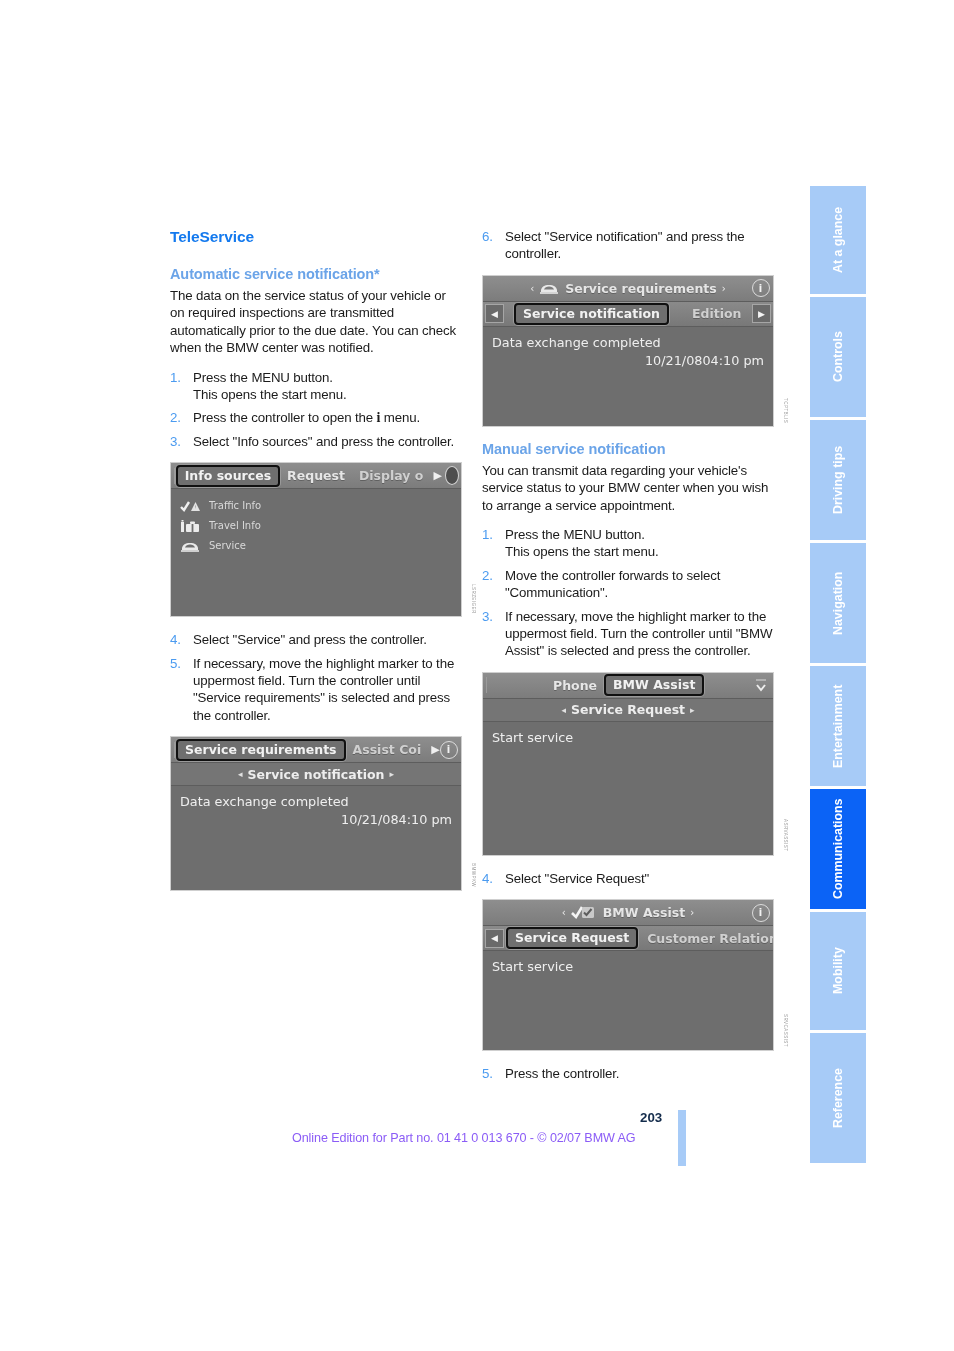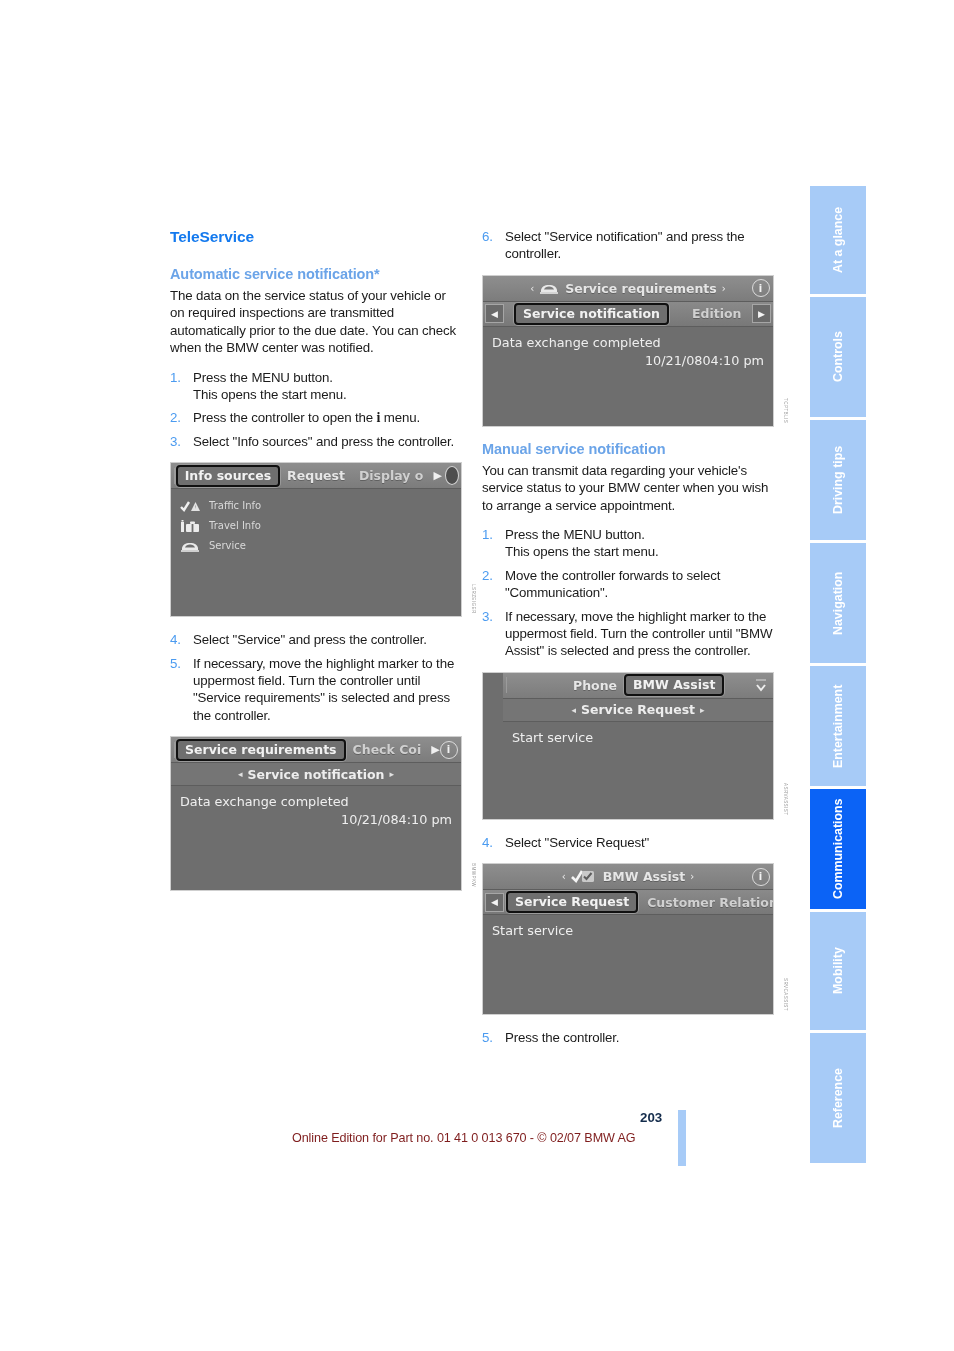--- a/index.html
+++ b/index.html
@@ -97,21 +97,21 @@
     position: relative;
     width: 292px;
     margin: 12px 0 14px 0;
     background: #6e6e6e;
     border: 1px solid #cfcfcf;
     box-sizing: border-box;
     overflow: hidden;
     font-family: "DejaVu Sans", sans-serif;
   }
   .shot.h155 { height: 155px; }
-  .shot.h148 { height: 148px; padding-left: 20px; }
+  .shot.h148 { height: 184px; }
   .shot.h152 { height: 152px; }
 
   
   .shot-top {
     height: 25px;
     background: linear-gradient(#8e8e8e, #7c7c7c);
     border-bottom: 1px solid #5d5d5d;
     display: flex;
     align-items: center;
     position: relative;
@@ -297,21 +297,21 @@
     top: 1110px;
     width: 8px;
     height: 56px;
     background: #a7cbf7;
   }
   #footer {
     position: absolute;
     left: 292px;
     top: 1131px;
     font-size: 12.6px;
-    color: #7f1d1d;
+    color: #8b5cf6;
     letter-spacing: -0.1px;
     text-align: right;
   }
 </style>
 </head>
 <body>
 
 <div id="page">
 
   <div class="col" id="col-left">
@@ -395,21 +395,21 @@
         <span class="num">5.</span>
         <span>If necessary, move the highlight marker to the uppermost field. Turn the controller until "Service requirements" is selected and press the controller.</span>
       </li>
     </ol>
 
     <div class="capwrap">
       <div class="shot h155">
         <div class="shot-top">
           <div class="tab-sep"></div>
           <div class="sel-chip">Service requirements</div>
-          <div class="tab-txt dim">Check Coi</div>
+          <div class="tab-txt dim">Assist Coi</div>
           <div class="arrow-box">▶</div>
           <div class="rt-icon">
               <span class="circ">i</span>
             </div>
         </div>
         <div class="shot-sub">
           <span class="arr">◂</span>
           <span>Service notification</span>
           <span class="arr">▸</span>
         </div>

